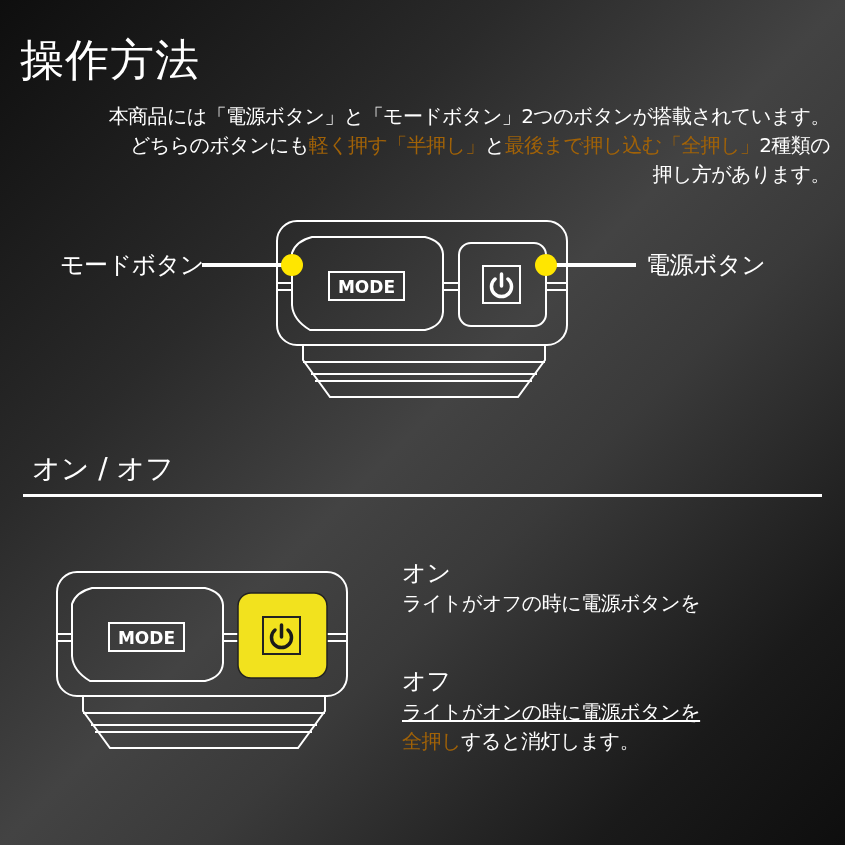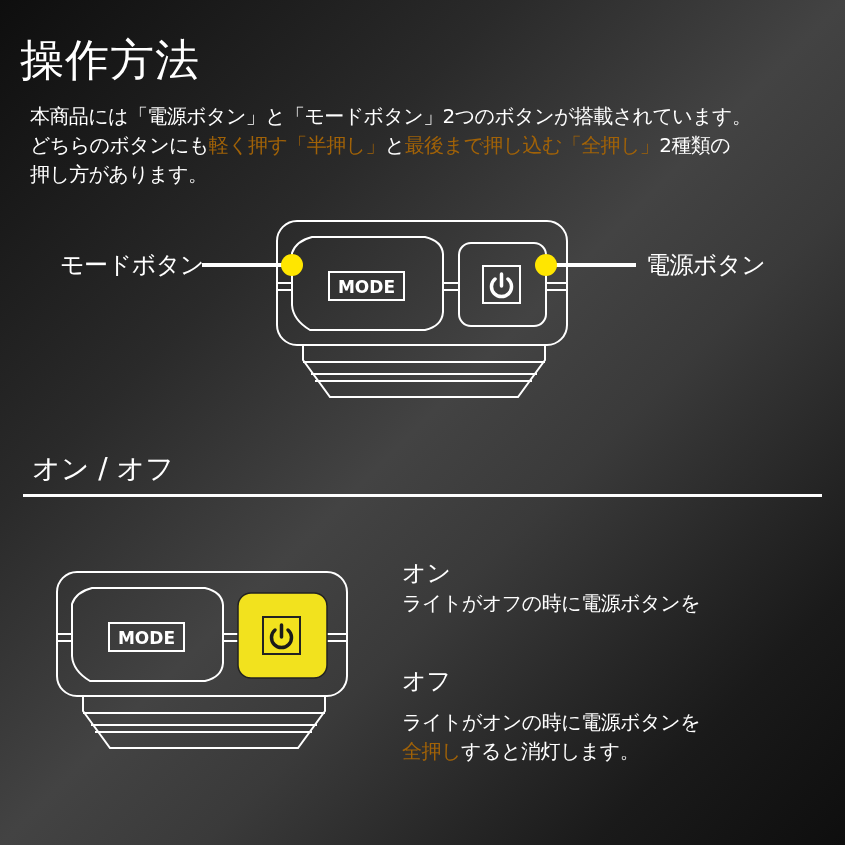--- a/index.html
+++ b/index.html
@@ -11,21 +11,21 @@
   }
   .abs { position:absolute; }
   .title {
     left:20px; top:32px; font-size:44px; line-height:56px; letter-spacing:1px; font-weight:normal;
     white-space:nowrap;
   }
   .intro {
     left:30px; top:102px; width:800px; font-size:20px; line-height:29px;
     letter-spacing:-0.6px;
   }
-  .intro .line { white-space:nowrap; display:block; }
+  .intro .line { white-space:nowrap; display:block;text-align:right; }
   .hl { color:#a16207; }
   .callout-label { font-size:24px; line-height:24px; white-space:nowrap; letter-spacing:-0.5px; }
   .section-title { left:32px; top:451px; font-size:28px; line-height:36px; white-space:nowrap; }
   .divider { left:23px; top:494px; width:799px; height:3px; background:#ffffff; }
   .desc-head { font-size:24px; line-height:30px; white-space:nowrap; }
   .desc-body { font-size:20px; line-height:29px; white-space:nowrap; letter-spacing:-0.5px; }
   svg { position:absolute; left:0; top:0; }
 </style>
 </head>
 <body>
@@ -110,15 +110,15 @@
   </g>
 </svg>
 
 <div class="abs" style="left:402px; top:558px;">
   <div class="desc-head">オン</div>
   <div class="desc-body" style="margin-top:2px;font-family:Liberation Mono, monospace;">ライトがオフの時に電源ボタンを</div>
 </div>
 
 <div class="abs" style="left:402px; top:666px;">
   <div class="desc-head">オフ</div>
-  <div class="desc-body" style="margin-top:12px;">ライトがオンの時に電源ボタンを</div>
+  <div class="desc-body" style="margin-top:2px;text-decoration:underline;">ライトがオンの時に電源ボタンを</div>
   <div class="desc-body"><span class="hl">全押し</span><span>すると消灯します。</span></div>
 </div>
 
 </body></html>

